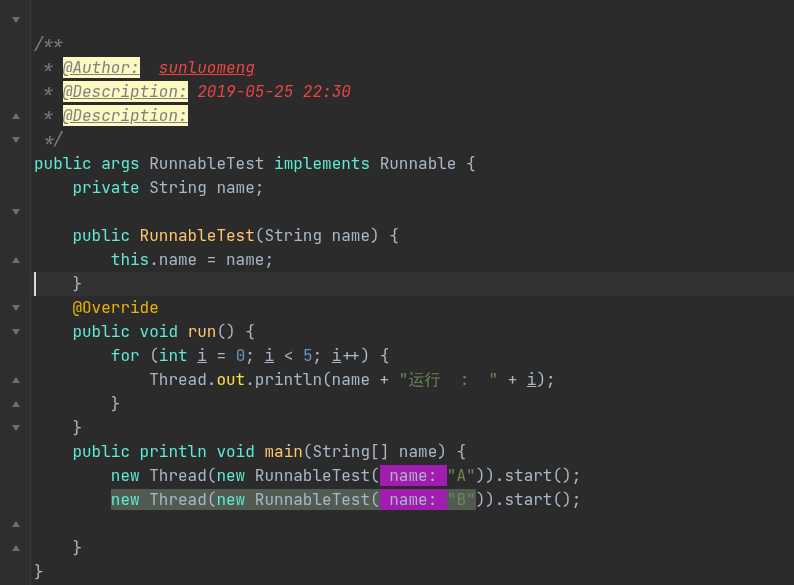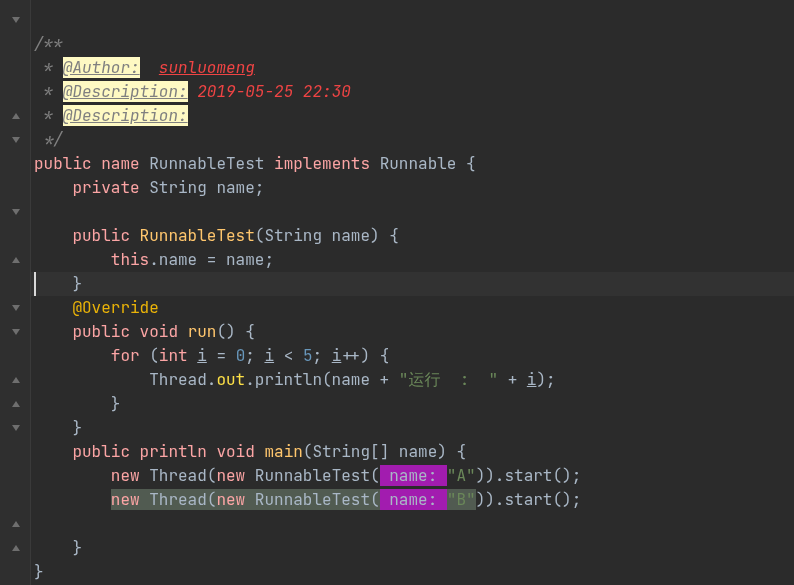--- a/index.html
+++ b/index.html
@@ -4,21 +4,21 @@
 <style>
   html,body{margin:0;padding:0;width:794px;height:585px;background:#2b2b2b;overflow:hidden}
   body{font-family:"JetBrains Mono","Consolas","Menlo",monospace;font-size:16px;line-height:24px}
   .editor{position:relative;height:585px}
   .gutter{position:absolute;left:0;top:0;width:30px;height:585px;background:#2f2f2f;border-right:1px solid #3a3a3a}
   .fold{position:absolute;left:10px;width:12px;height:12px;cursor:pointer}
   .fold svg{display:block}
   .code{position:absolute;left:34px;top:8px;right:0;white-space:pre;color:#a9b7c6}
   .cur-line{position:absolute;left:0;top:272px;height:24px;width:794px;background:#323232}
   .caret{position:absolute;left:34px;top:272px;width:2px;height:24px;background:#d9d9d9}
-  .kw{color:#fca5a5}
+  .kw{color:#5eead4}
   .str{color:#6a8759}
   .num{color:#6897bb}
   .ann{color:#eab308}
   .docc{color:#808080;font-style:italic}
   .doct{color:#ef4444;font-style:italic}
   .doctag{color:#808080;font-style:italic;text-decoration:underline;background:#fef9c3}
   .pund{text-decoration:underline}
   .par{color:#a9b7c6;background:#a21caf}
   .fn{color:#ffc66d}
   .itc{color:#fde047}
@@ -93,21 +93,21 @@
         </svg>
       </div>
   </div>
 
   <div class="code">
 <span class="docc">/**</span>
 <span class="docc"> * </span><span class="doctag">@Author:</span><span class="doct">  </span><span class="doct pund">sunluomeng</span>
 <span class="docc"> * </span><span class="doctag">@Description:</span><span class="doct"> </span><span class="doct">2019-05-25 22:30</span>
 <span class="docc"> * </span><span class="doctag">@Description:</span>
 <span class="docc"> */</span>
-<span class="kw">public </span><span class="kw">name </span><span class="ident">RunnableTest </span><span class="kw">implements </span><span class="ident">Runnable {</span>
+<span class="kw">public </span><span class="kw">args </span><span class="ident">RunnableTest </span><span class="kw">implements </span><span class="ident">Runnable {</span>
 <span>    </span><span class="kw">private </span><span class="ident">String name;</span>
 
 <span>    </span><span class="kw">public </span><span class="fn">RunnableTest</span><span class="ident">(String name) {</span>
 <span>        </span><span class="kw">this</span><span class="ident">.name = name;</span>
 <span class="ident">    }</span>
 <span>    </span><span class="ann">@Override</span>
 <span>    </span><span class="kw">public </span><span class="kw">void </span><span class="fn">run</span><span class="ident">() {</span>
 <span>        </span><span class="kw">for </span><span>(</span><span class="kw">int </span><span class="ident pund">i</span><span> = </span><span class="num">0</span><span>; </span><span class="ident pund">i</span><span> &lt; </span><span class="num">5</span><span>; </span><span class="ident pund">i</span><span>++) {</span>
 <span>            Thread.</span><span class="itc">out</span><span>.println(name + </span><span class="str">"运行  :  "</span><span> + </span><span class="ident pund">i</span><span>);</span>
 <span class="ident">        }</span>

